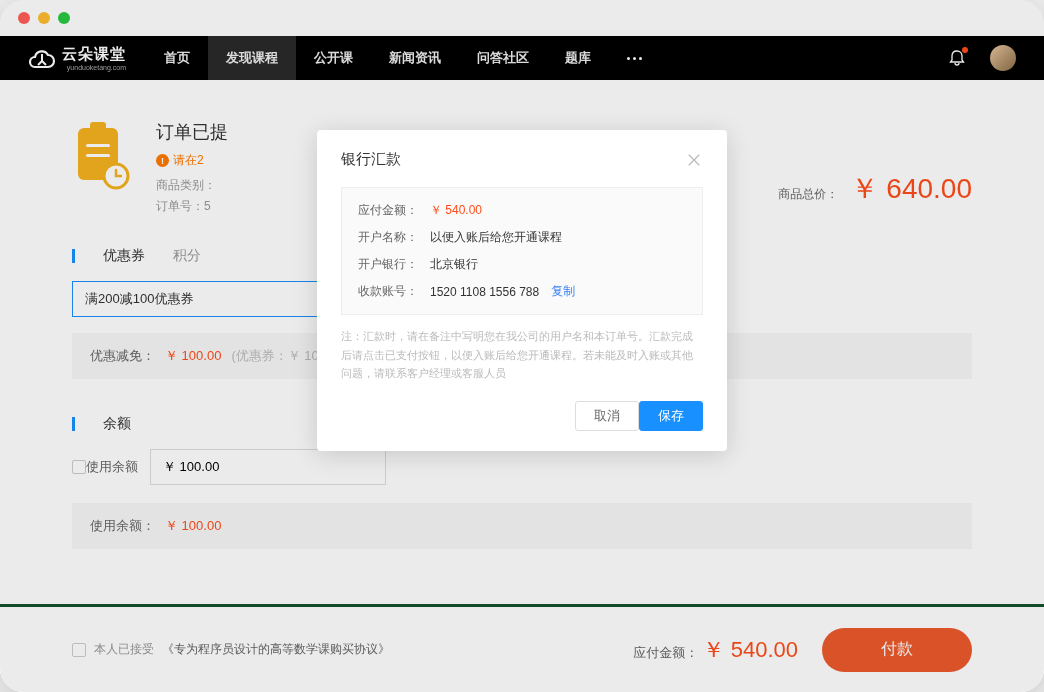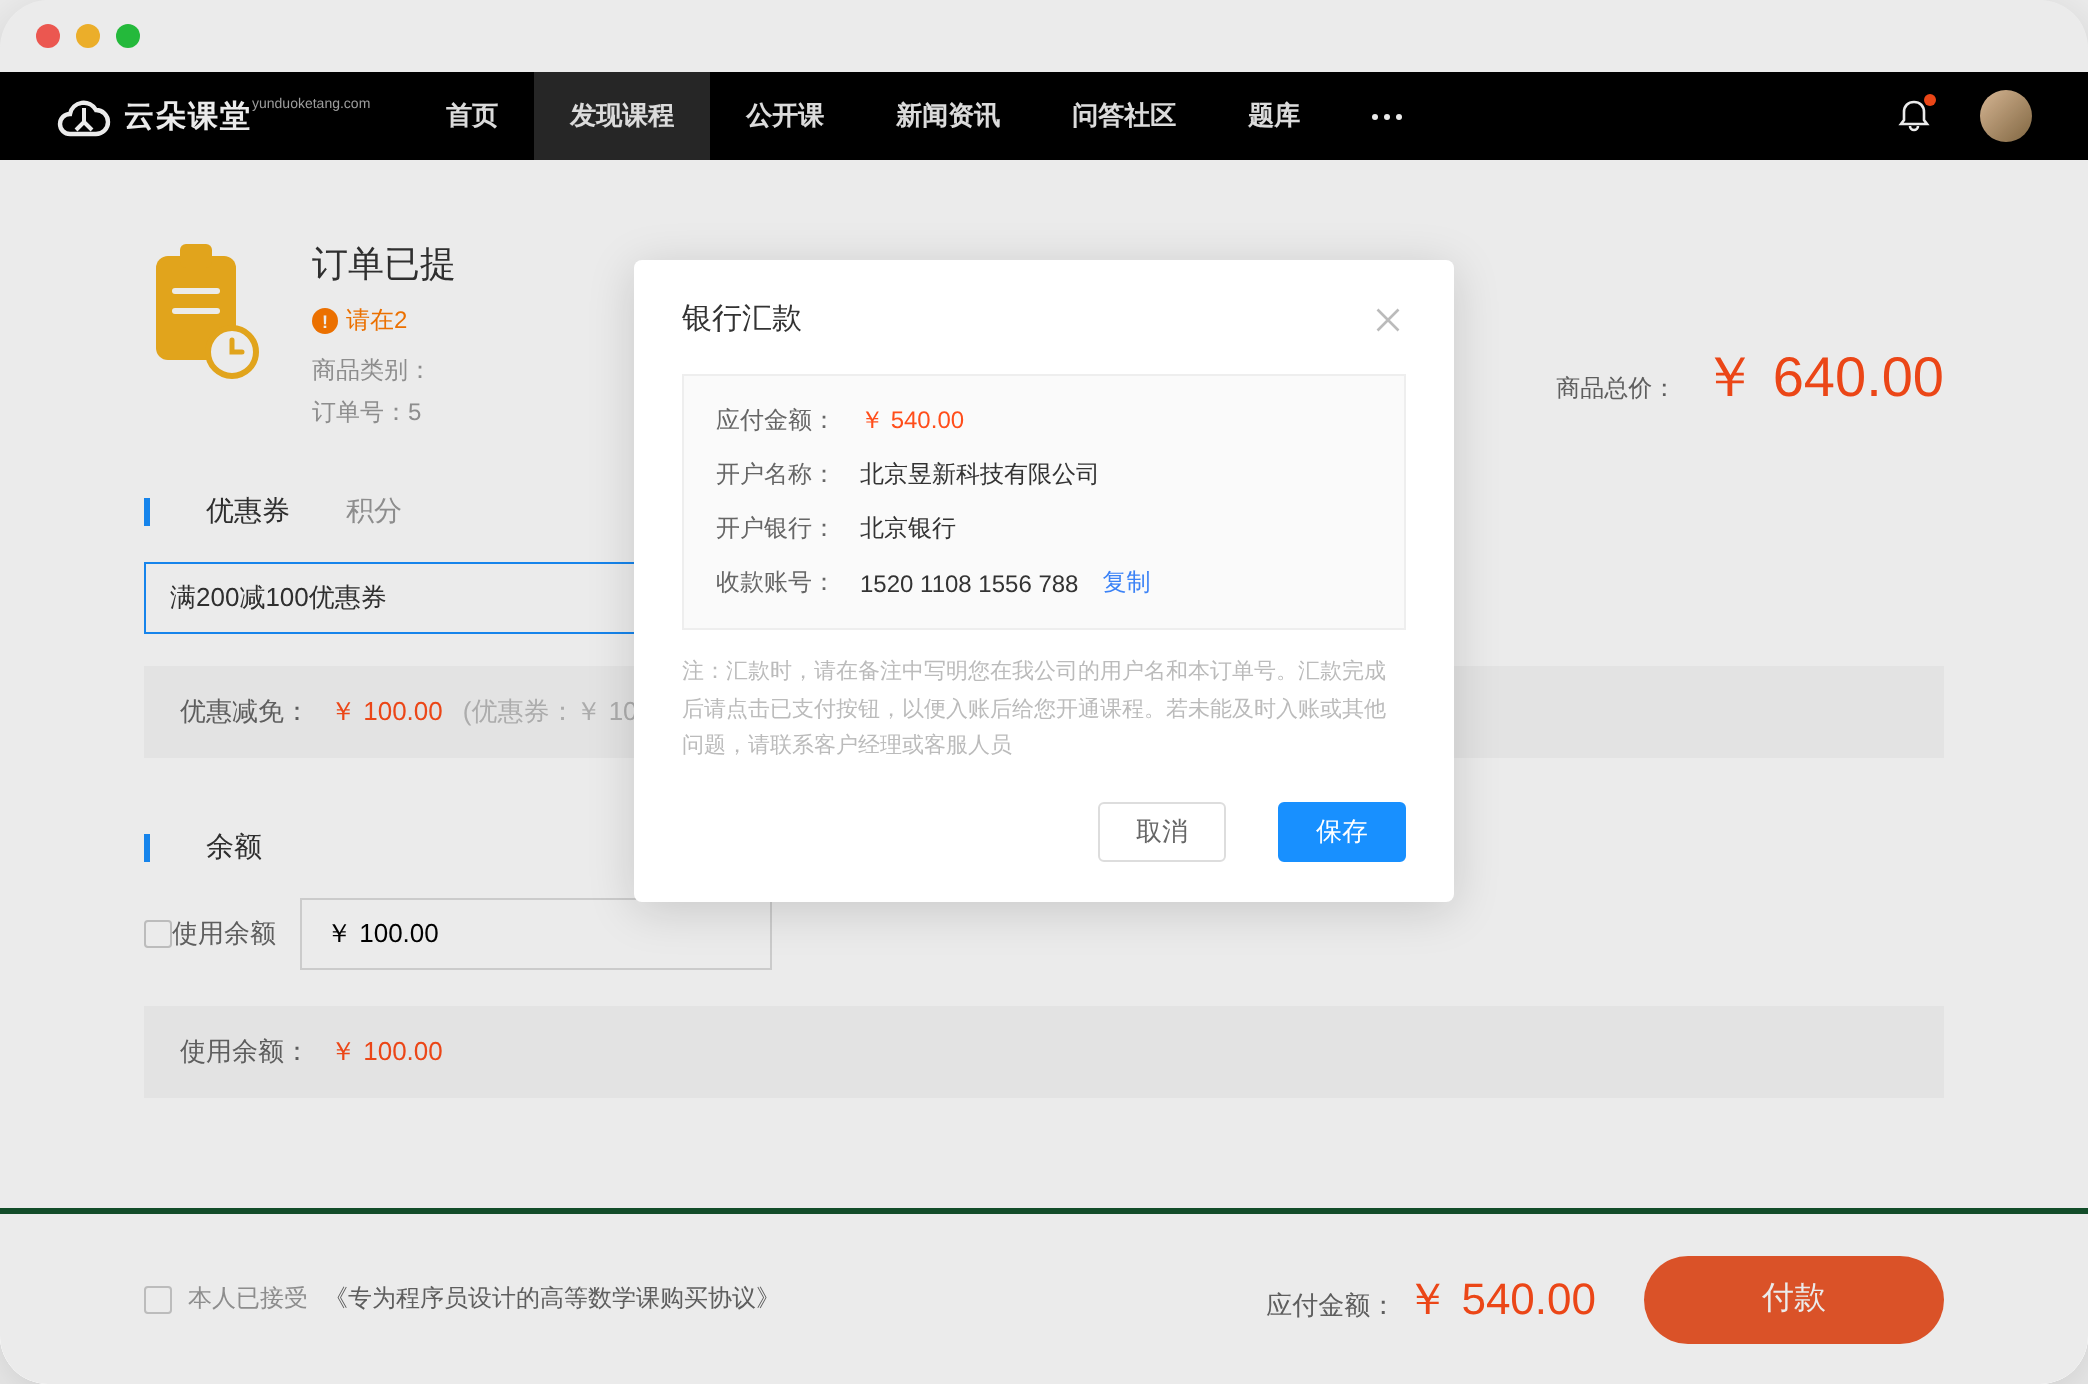--- a/index.html
+++ b/index.html
@@ -9,21 +9,21 @@
     
     .title-bar { height: 36px; display: flex; align-items: center; padding: 0 18px; gap: 8px; }
     .traffic-light { width: 12px; height: 12px; border-radius: 50%; }
     .traffic-red { background: #ff5f57; }
     .traffic-yellow { background: #ffbd2e; }
     .traffic-green { background: #28c940; }
     
     .header { height: 44px; background: #000; display: flex; align-items: center; padding: 0 28px; color: #fff; }
     .logo { display: flex; align-items: center; gap: 6px; }
     .logo-icon { width: 28px; height: 22px; }
-    .logo-text { display: flex; flex-direction: row; }
+    .logo-text { display: flex; flex-direction: column; align-items: flex-end; }
     .logo-main { font-size: 15px; font-weight: bold; letter-spacing: 1px; }
     .logo-sub { font-size: 7px; color: #aaa; }
     
     .nav { display: flex; margin-left: 20px; }
     .nav-item { padding: 0 18px; height: 44px; display: flex; align-items: center; font-size: 13px; color: #eee; cursor: pointer; font-weight: bold; }
     .nav-item.active { background: #2a2a2a; }
     .nav-more { display: flex; align-items: center; padding: 0 18px; gap: 3px; }
     .dot { width: 3px; height: 3px; background: #fff; border-radius: 50%; }
     
     .header-right { margin-left: auto; display: flex; align-items: center; gap: 24px; }
@@ -76,21 +76,21 @@
     .modal-title { font-size: 15px; color: #333; }
     .modal-close { width: 16px; height: 16px; cursor: pointer; color: #bbb; font-size: 18px; line-height: 1; }
     .modal-panel { border: 1px solid #eee; background: #fafafa; padding: 14px 16px; margin-bottom: 12px; }
     .panel-row { display: flex; gap: 12px; font-size: 12px; margin-bottom: 10px; align-items: center; }
     .panel-row:last-child { margin-bottom: 0; }
     .panel-label { color: #666; }
     .panel-value { color: #333; }
     .panel-price { color: #ff4d1a; font-weight: 500; }
     .copy-link { color: #3b82f6; cursor: pointer; }
     .modal-note { font-size: 11px; color: #bbb; line-height: 1.7; margin-bottom: 18px; }
-    .modal-footer { display: flex; justify-content: flex-end; gap: 26px; }
+    .modal-footer { display: flex; justify-content: flex-end; gap: 0; }
     .btn { height: 30px; padding: 0 18px; font-size: 13px; border-radius: 3px; cursor: pointer; border: 1px solid #ddd; background: #fff; color: #666; }
     .btn-primary { background: #1890ff; border-color: #1890ff; color: #fff; }
   </style>
 </head>
 <body>
 
 <div class="browser-window">
   <div class="title-bar">
     <div class="traffic-light traffic-red"></div>
     <div class="traffic-light traffic-yellow"></div>
@@ -215,21 +215,21 @@
           </svg>
         </div>
       </div>
       <div class="modal-panel">
         <div class="panel-row">
           <span class="panel-label">应付金额：</span>
           <span class="panel-price">￥ 540.00</span>
         </div>
         <div class="panel-row">
           <span class="panel-label">开户名称：</span>
-          <span class="panel-value">北京昱新科技有限公司</span>
+          <span class="panel-value">以便入账后给您开通课程</span>
         </div>
         <div class="panel-row">
           <span class="panel-label">开户银行：</span>
           <span class="panel-value">北京银行</span>
         </div>
         <div class="panel-row">
           <span class="panel-label">收款账号：</span>
           <span class="panel-value">1520 1108 1556 788</span>
           <span class="copy-link">复制</span>
         </div>

